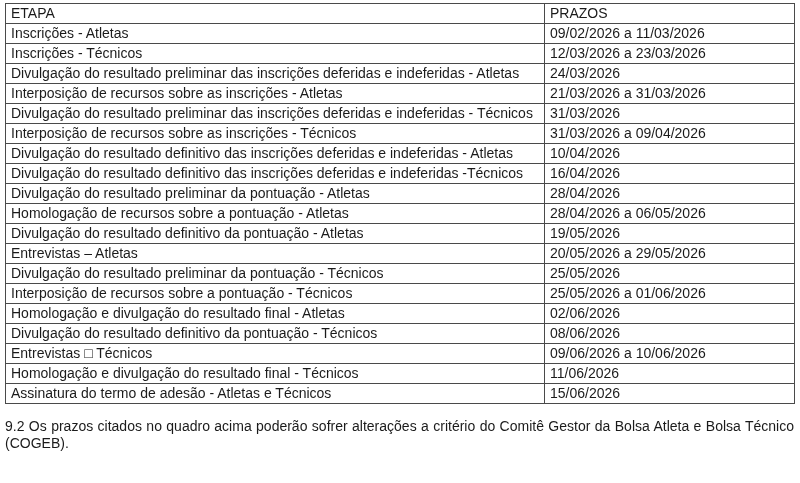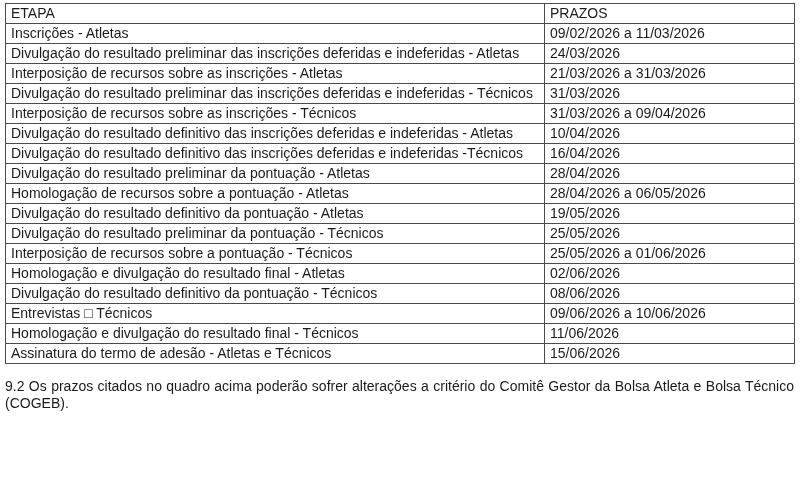--- a/index.html
+++ b/index.html
@@ -63,20 +63,24 @@
         <th class="etapa-h">ETAPA</th>
         <th class="prazos">PRAZOS</th>
       </tr>
     </thead>
     <tbody id="schedule-rows">
   <tr>
     <td class="etapa">Inscrições - Atletas</td>
     <td class="prazos">09/02/2026 a 11/03/2026</td>
   </tr>
 
+  <tr>
+    <td class="etapa">Inscrições - Técnicos</td>
+    <td class="prazos">12/03/2026 a 23/03/2026</td>
+  </tr>
 
   <tr>
     <td class="etapa">Divulgação do resultado preliminar das inscrições deferidas e indeferidas - Atletas</td>
     <td class="prazos">24/03/2026</td>
   </tr>
 
   <tr>
     <td class="etapa">Interposição de recursos sobre as inscrições - Atletas</td>
     <td class="prazos">21/03/2026 a 31/03/2026</td>
   </tr>
@@ -109,20 +113,24 @@
   <tr>
     <td class="etapa">Homologação de recursos sobre a pontuação - Atletas</td>
     <td class="prazos">28/04/2026 a 06/05/2026</td>
   </tr>
 
   <tr>
     <td class="etapa">Divulgação do resultado definitivo da pontuação - Atletas</td>
     <td class="prazos">19/05/2026</td>
   </tr>
 
+  <tr>
+    <td class="etapa">Entrevistas – Atletas</td>
+    <td class="prazos">20/05/2026 a 29/05/2026</td>
+  </tr>
 
   <tr>
     <td class="etapa">Divulgação do resultado preliminar da pontuação - Técnicos</td>
     <td class="prazos">25/05/2026</td>
   </tr>
 
   <tr>
     <td class="etapa">Interposição de recursos sobre a pontuação - Técnicos</td>
     <td class="prazos">25/05/2026 a 01/06/2026</td>
   </tr>

